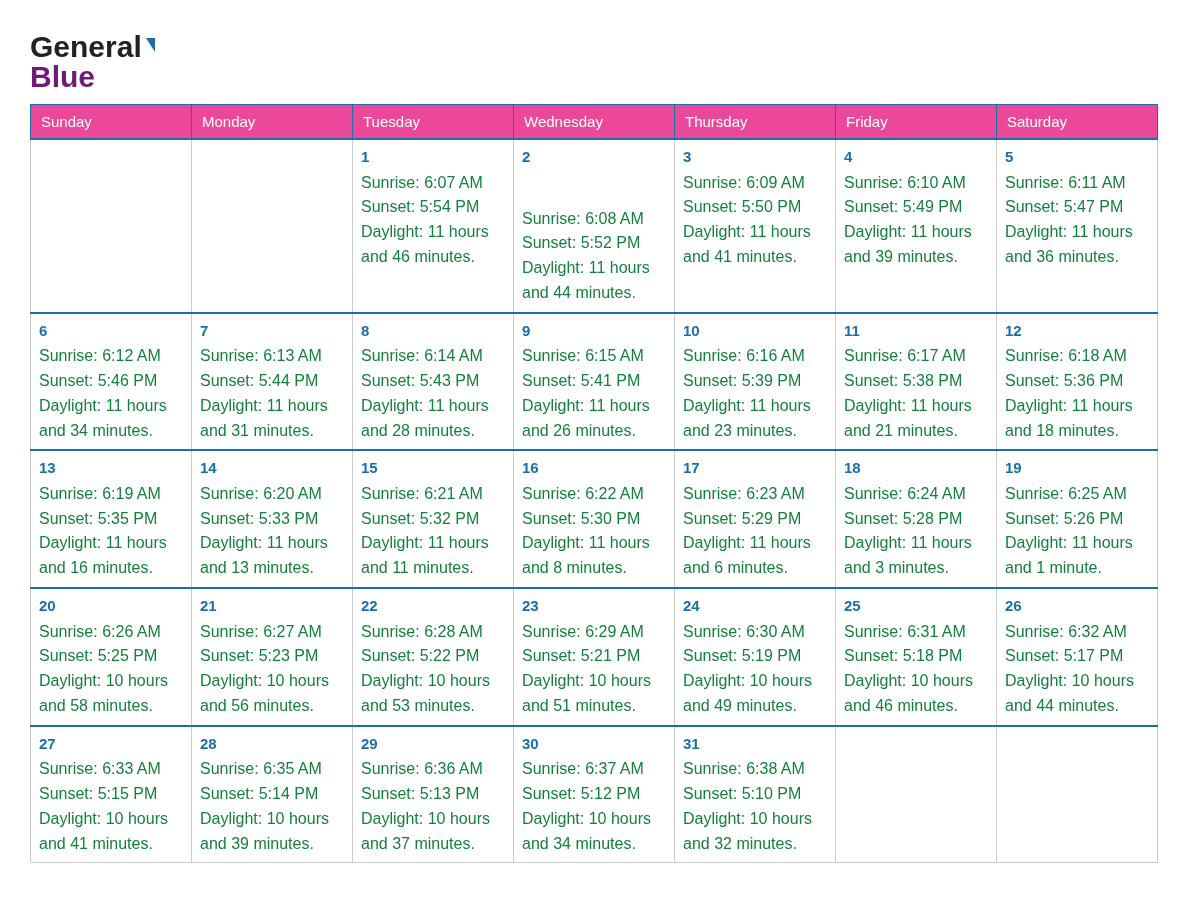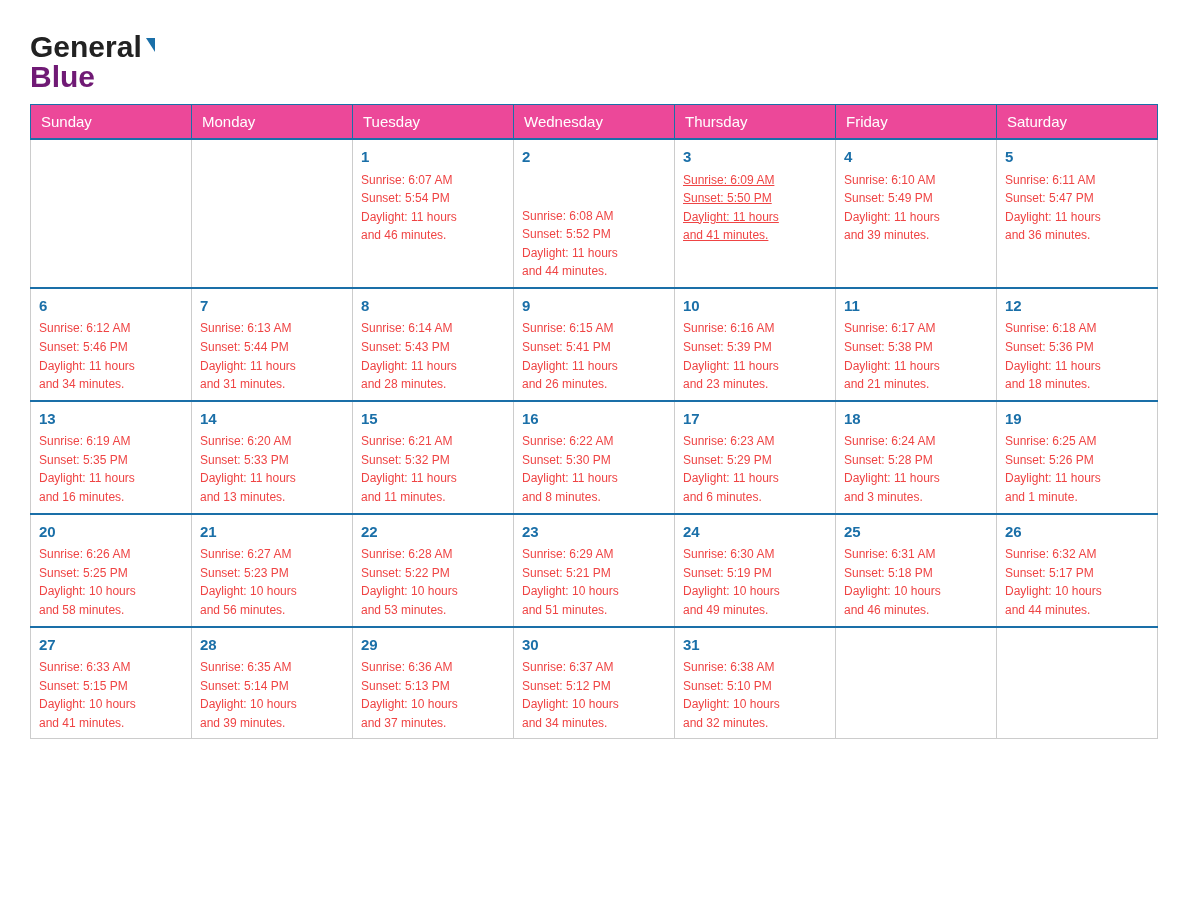--- a/index.html
+++ b/index.html
@@ -61,22 +61,22 @@
       line-height: 1.5;
     }
     .day-number {
       font-size: 15px;
       font-weight: bold;
       color: #1a6fa8;
       display: block;
       margin-bottom: 2px;
     }
     .day-info {
-      font-size: 12px;
-      color: #ef4444;
+      font-size: 16px;
+      color: #15803d;
       line-height: 1.55;
     }
     .calendar-table tbody tr:first-child td {
       border-top: 2px solid #1a6fa8;
     }
     .calendar-table tbody tr td:first-child {
       border-left: 1px solid #ccc;
     }
     .row-divider td {
       border-top: 2px solid #1a6fa8 !important;
@@ -127,21 +127,21 @@
         </td>
         <td>
           <span class="day-number">2</span>
           <div class="day-info" style="white-space: pre-line; margin-top: 38px;">Sunrise: 6:08 AM
 Sunset: 5:52 PM
 Daylight: 11 hours
 and 44 minutes.</div>
         </td>
         <td>
           <span class="day-number">3</span>
-          <div class="day-info" style="white-space: pre-line; text-decoration: underline;">Sunrise: 6:09 AM
+          <div class="day-info" style="white-space: pre-line;">Sunrise: 6:09 AM
 Sunset: 5:50 PM
 Daylight: 11 hours
 and 41 minutes.</div>
         </td>
         <td>
           <span class="day-number">4</span>
           <div class="day-info" style="white-space: pre-line;">Sunrise: 6:10 AM
 Sunset: 5:49 PM
 Daylight: 11 hours
 and 39 minutes.</div>

